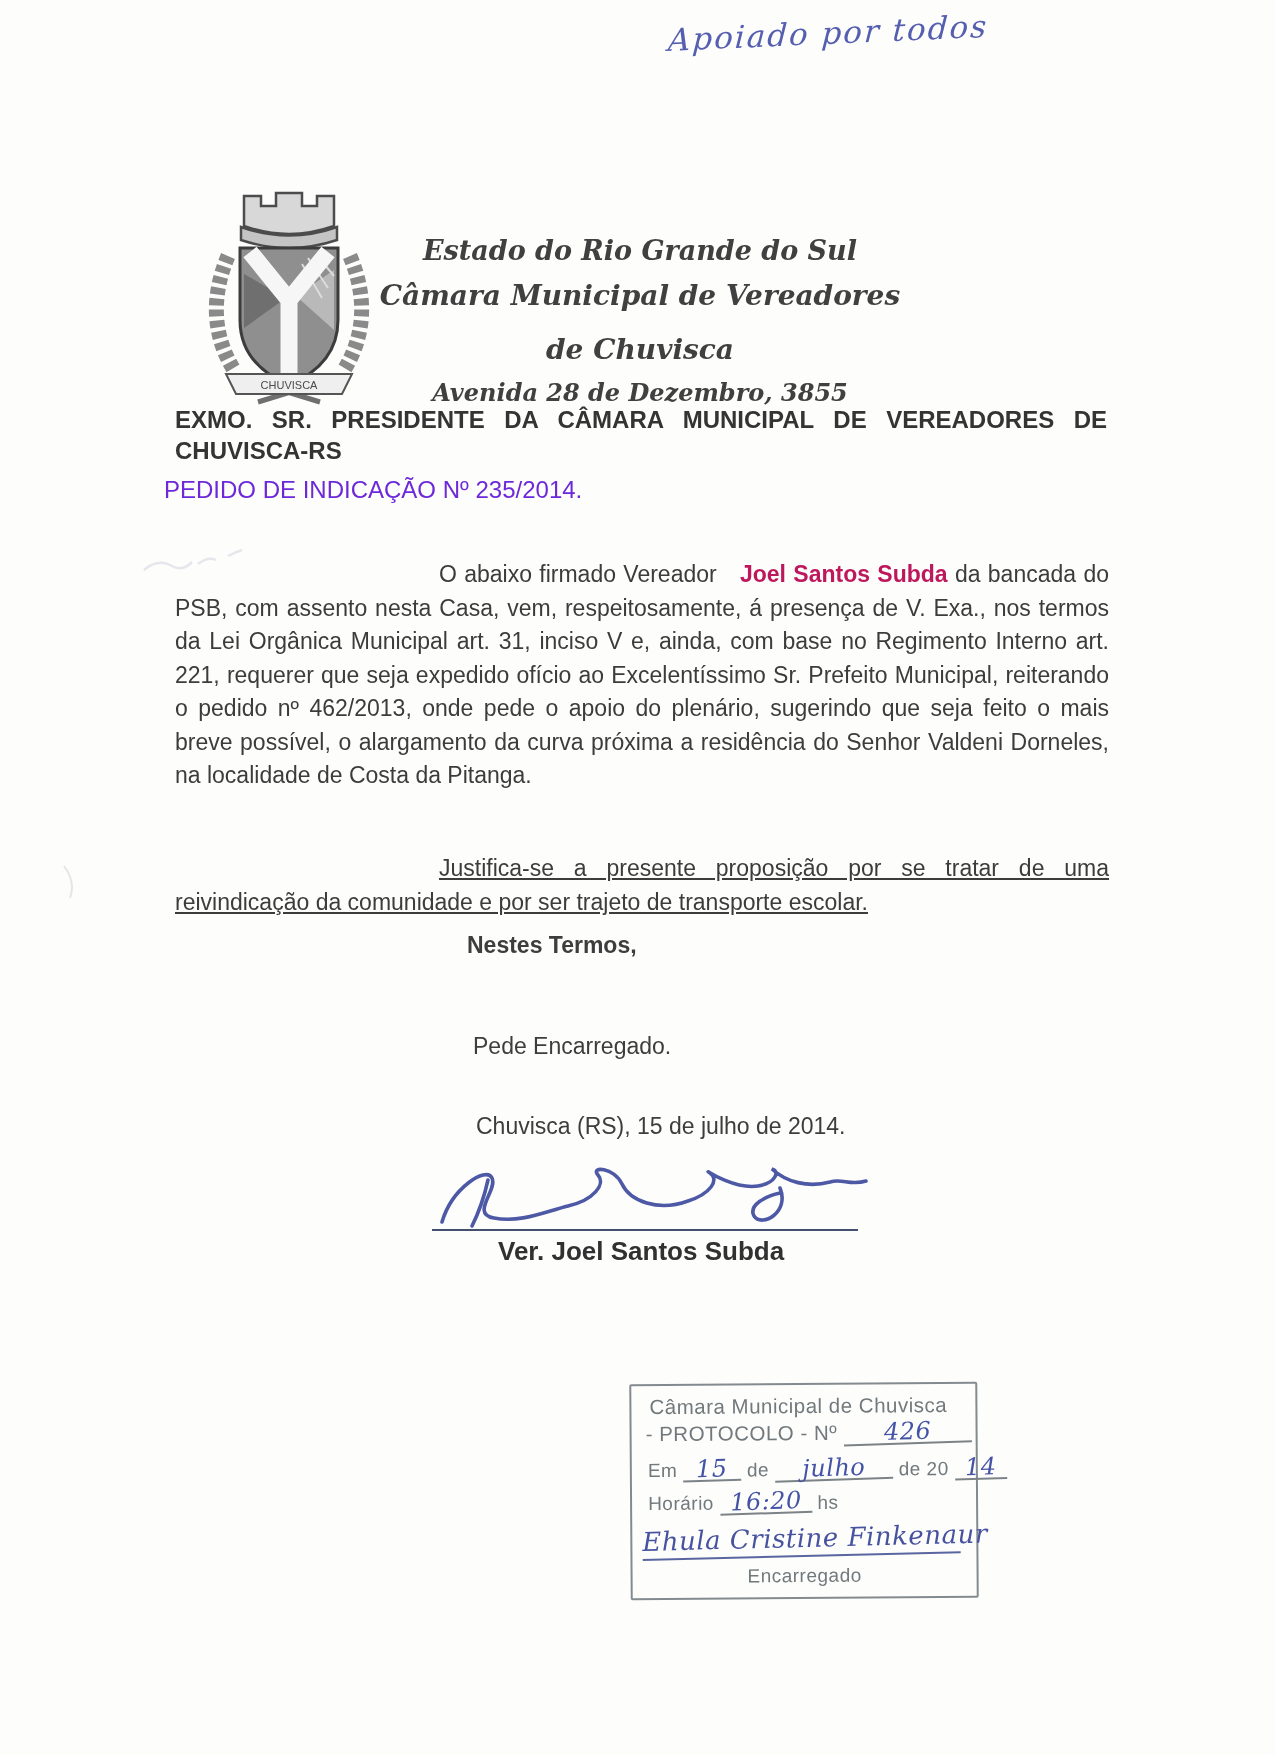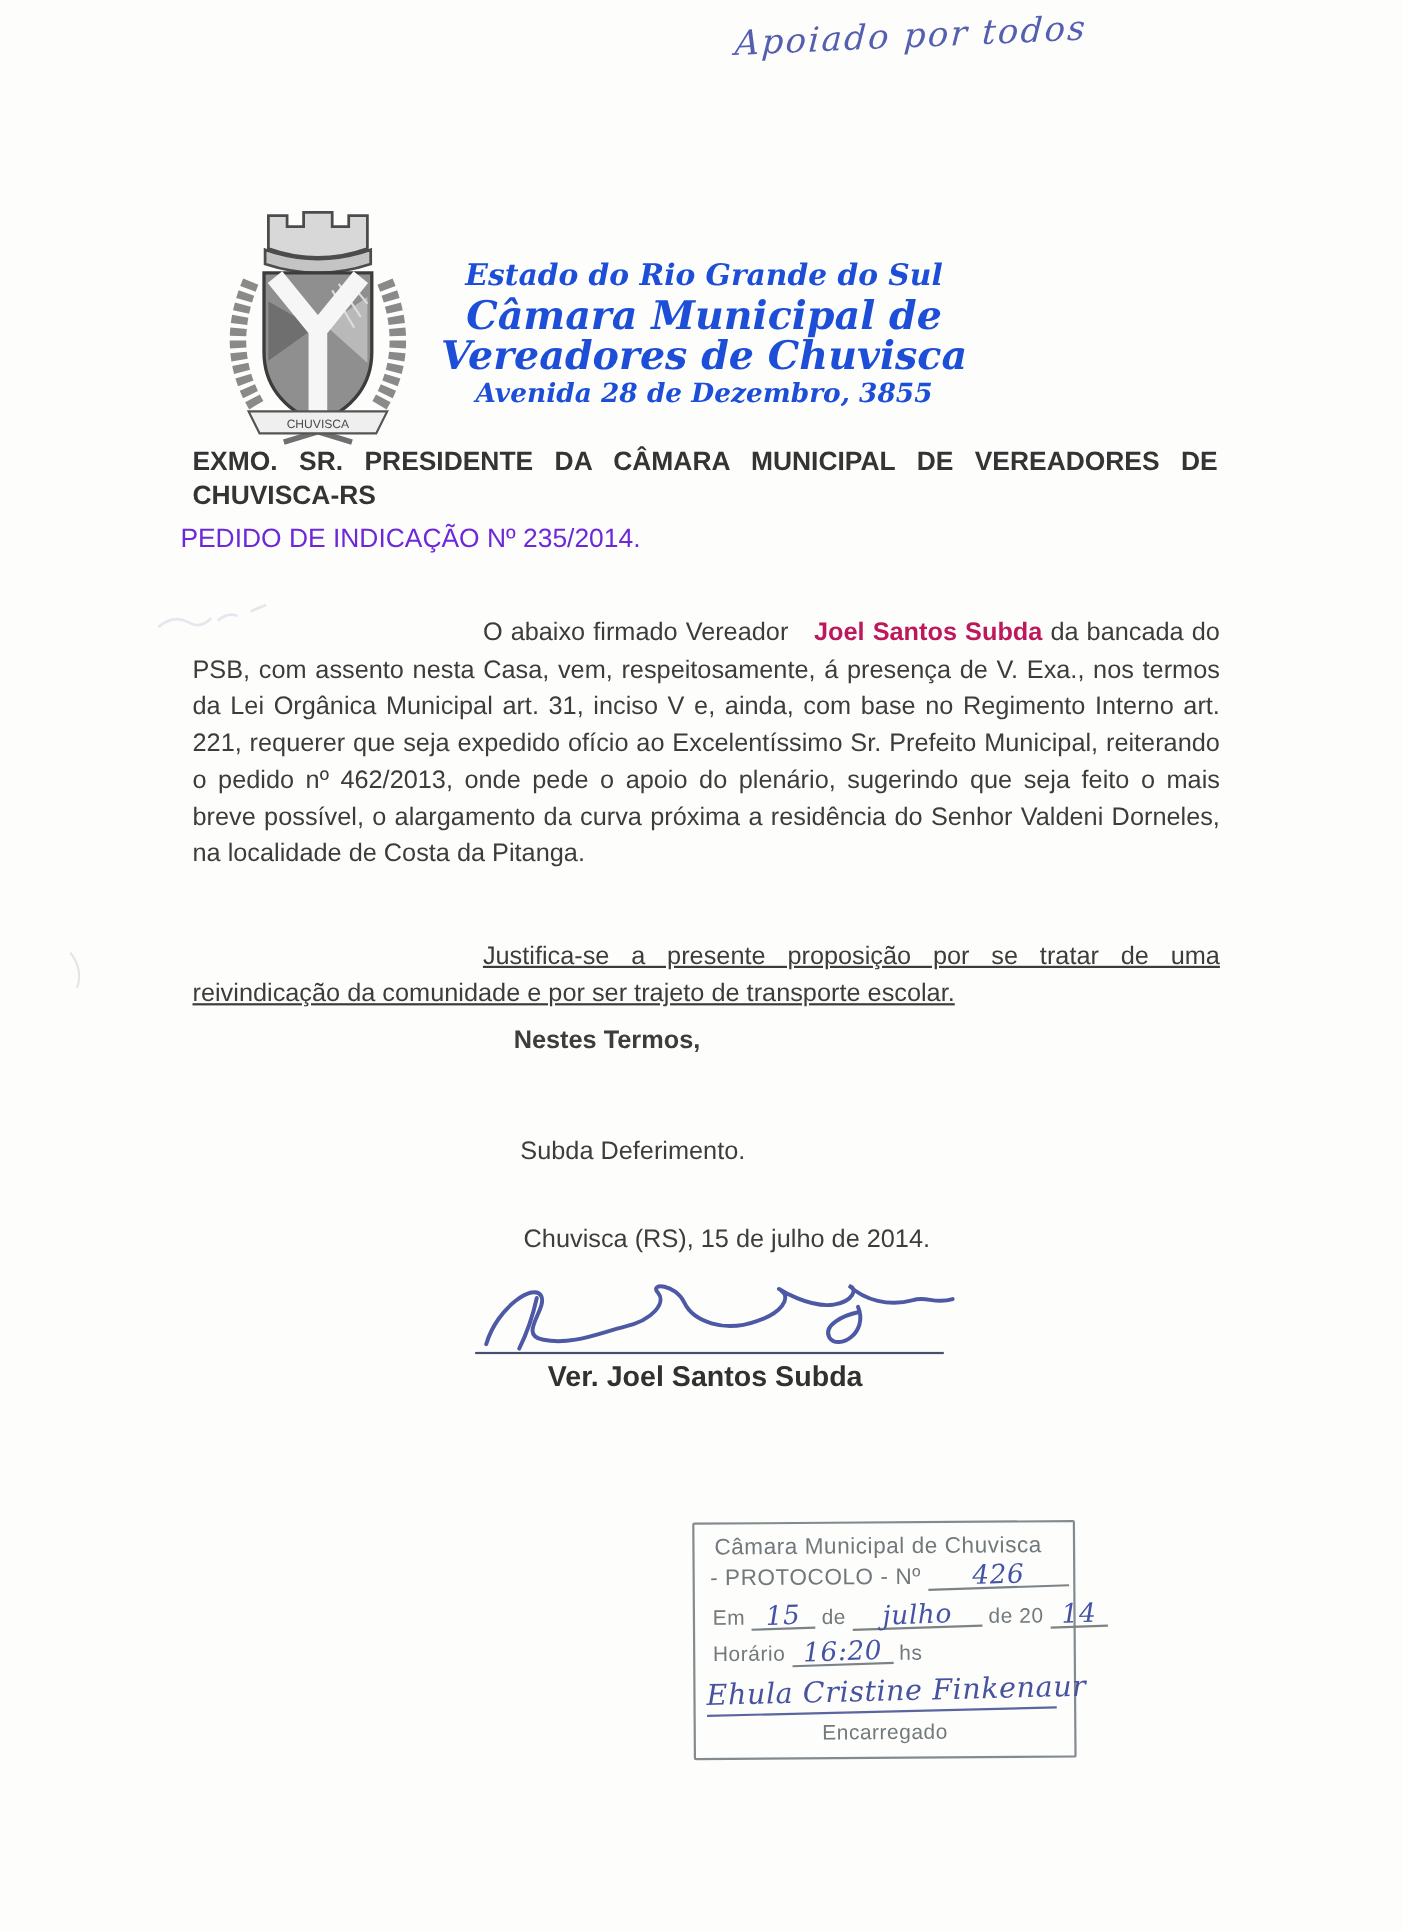--- a/index.html
+++ b/index.html
@@ -20,23 +20,23 @@
   }
   .top-note{
     position:absolute;left:668px;top:14px;width:360px;
     font-size:31px;letter-spacing:2px;
     transform:rotate(-2.5deg) skewX(-6deg);
     color:#555fb0;
   }
   
   .crest{position:absolute;left:188px;top:178px;width:202px;height:228px;}
   .lh-text{position:absolute;left:360px;top:232px;width:560px;text-align:center;
-    font-family:"DejaVu Serif",serif;font-style:italic;font-weight:bold;color:#1d4ed8;}
+    font-family:"DejaVu Serif",serif;font-style:italic;font-weight:bold;color:#404040;}
   .lh-line1{font-size:27px;line-height:37px;}
-  .lh-line2{font-size:36px;line-height:36px;}
+  .lh-line2{font-size:28px;line-height:54px;}
   .lh-line3{font-size:24px;line-height:31px;}
   .lh-line4{font-size:20px;line-height:26px;}
   
   .recipient{position:absolute;left:175px;top:404px;width:932px;
     font-weight:bold;font-size:24px;line-height:31px;color:#343434;}
   .recipient .jline{text-align:justify;text-align-last:justify;}
   
   .doc-number{position:absolute;left:164px;top:476px;font-size:24px;color:#6d28d9;}
   .para{position:absolute;left:175px;width:934px;font-size:23px;line-height:33.5px;
     text-align:justify;color:#3c3c3c;}
@@ -128,21 +128,21 @@
     <div>CHUVISCA-RS</div>
   </div>
 
   <div class="doc-number">PEDIDO DE INDICAÇÃO Nº 235/2014.</div>
 
   <div class="para para1"><span>O abaixo firmado Vereador </span><span class="bold-name">Joel Santos Subda</span><span> da bancada do PSB, com assento nesta Casa, vem, respeitosamente, á presença de V. Exa., nos termos da Lei Orgânica Municipal art. 31, inciso V e, ainda, com base no Regimento Interno art. 221, requerer que seja expedido ofício ao Excelentíssimo Sr. Prefeito Municipal, reiterando o pedido nº 462/2013, onde pede o apoio do plenário, sugerindo que seja feito o mais breve possível, o alargamento da curva próxima a residência do Senhor Valdeni Dorneles, na localidade de Costa da Pitanga.</span></div>
 
   <div class="para para2">Justifica-se a presente proposição por se tratar de uma reivindicação da comunidade e por ser trajeto de transporte escolar.</div>
 
   <div class="closing1">Nestes Termos,</div>
-  <div class="closing2">Subda Deferimento.</div>
+  <div class="closing2">Pede Encarregado.</div>
   <div class="date-line">Chuvisca (RS), 15 de julho de 2014.</div>
 
   <svg class="sig-scribble" viewBox="0 0 470 84">
     <g stroke="#3f4c9e" stroke-width="3.6" fill="none" stroke-linecap="round" opacity="0.92">
       <path d="M14 64 C24 30 58 8 64 20 C70 32 42 56 66 60 C92 65 116 54 140 48 C166 42 178 26 170 17 C162 8 186 9 194 26 C202 43 230 54 260 43 C282 36 292 22 282 15 C272 8 304 32 330 28 C348 25 352 13 344 11 C358 24 380 30 402 24 C414 20 422 28 438 23"></path>
       <path d="M352 30 C362 54 334 70 326 58 C320 47 338 38 352 35"></path>
       <path d="M60 22 C56 40 50 56 44 68"></path>
     </g>
   </svg>
   <div class="sig-underline"></div>

